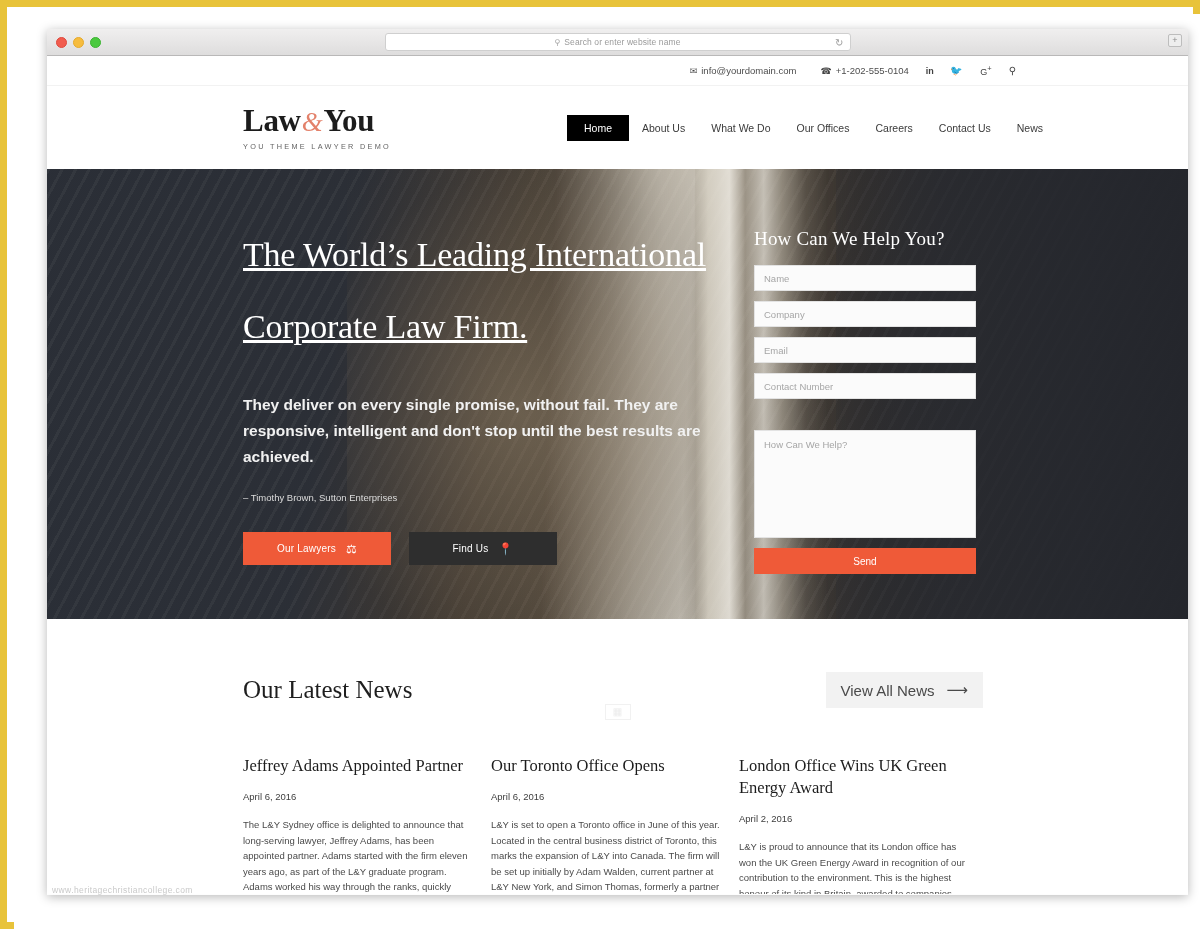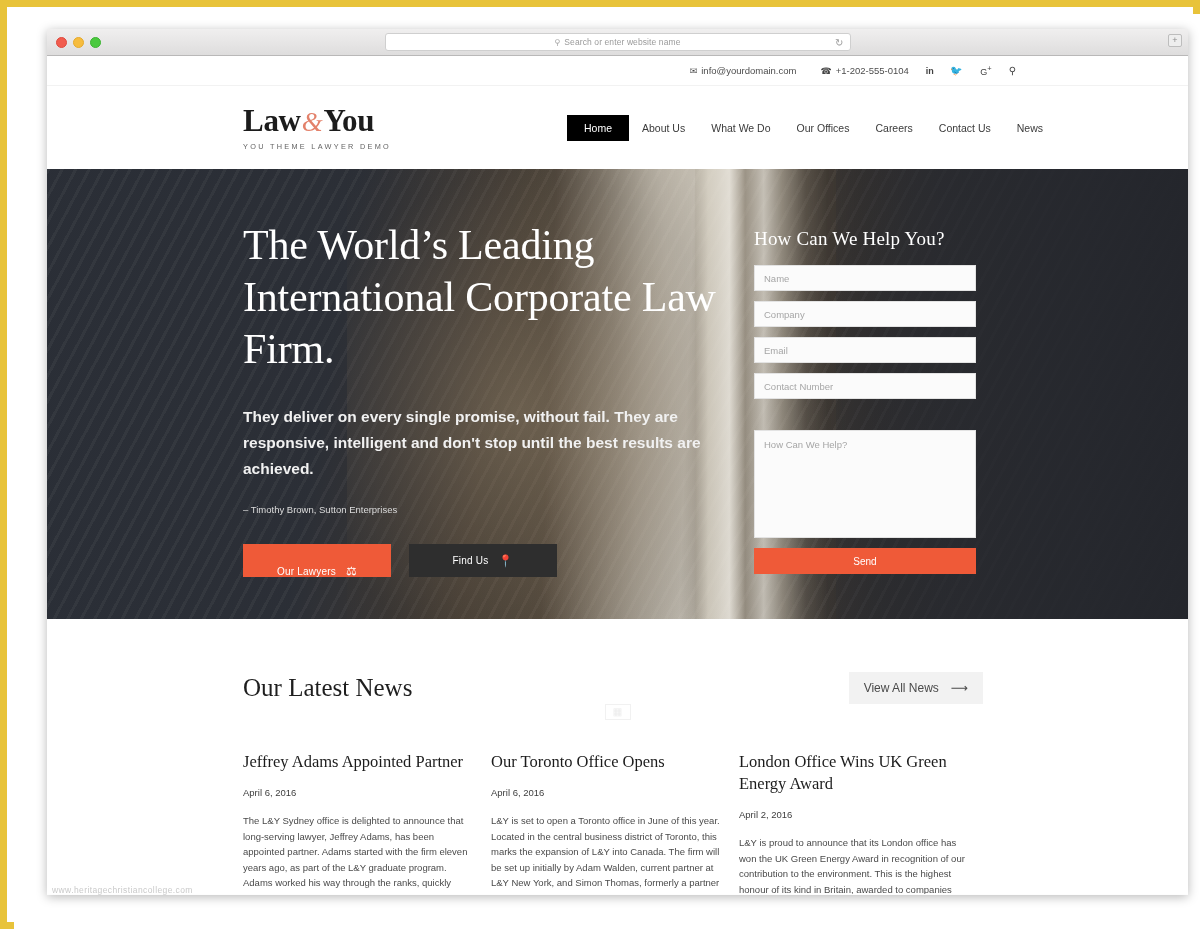--- a/index.html
+++ b/index.html
@@ -198,44 +198,45 @@
   }
 
   .hero-inner {
     position: relative;
     padding-left: 196px; padding-top: 50px;
     display: flex;
   }
   .hero-left { width: 500px; }
   .hero-title {
     font-family: "Liberation Serif", serif;
-    font-size: 42px; line-height: 52px;
+    font-size: 34px; line-height: 72px;
     color: #ffffff; font-weight: 400;
     letter-spacing: -0.2px;
+    text-decoration: underline;
   }
   .hero-sub {
     margin-top: 29px;
     font-size: 15.5px; line-height: 26px;
     color: #f1f1f1; font-weight: 700;
     max-width: 475px;
   }
   .hero-attrib {
     margin-top: 22px;
     font-size: 9.5px; color: #dcdcdc;
   }
   .hero-btns { margin-top: 29px; display: flex; gap: 18px; }
   .btn {
     display: inline-flex; align-items: center; justify-content: center;
     gap: 10px;
     font-size: 10px; color: #ffffff;
     text-decoration: none;
     height: 33px;
     letter-spacing: 0.2px;
   }
-  .btn-primary { background: #ef5a38; width: 148px; align-items: flex-end; }
+  .btn-primary { background: #ef5a38; width: 148px; }
   .btn-dark { background: #2e2e2e; width: 148px; }
   .btn .bico { font-size: 12px; line-height: 1; }
 
   
   .hero-form {
     position: relative;
     margin-left: 11px;
     width: 224px;
     padding-top: 9px;
   }
@@ -280,21 +281,21 @@
     width: 740px;
   }
   .news-title {
     font-family: "Liberation Serif", serif;
     font-size: 25px; color: #1e1e1e; font-weight: 400;
     flex: 1;
   }
   .viewall {
     background: #f2f2f2;
     color: #4a4a4a; text-decoration: none;
-    font-size: 12px;
+    font-size: 15px;
     padding: 9px 15px;
     display: inline-flex; align-items: center; gap: 12px;
     white-space: nowrap;
   }
   .sep-icon {
     position: absolute;
     left: 50%; transform: translateX(-50%);
     top: 85px;
     width: 26px; height: 16px;
     border: 1px solid #f1f1f1;

